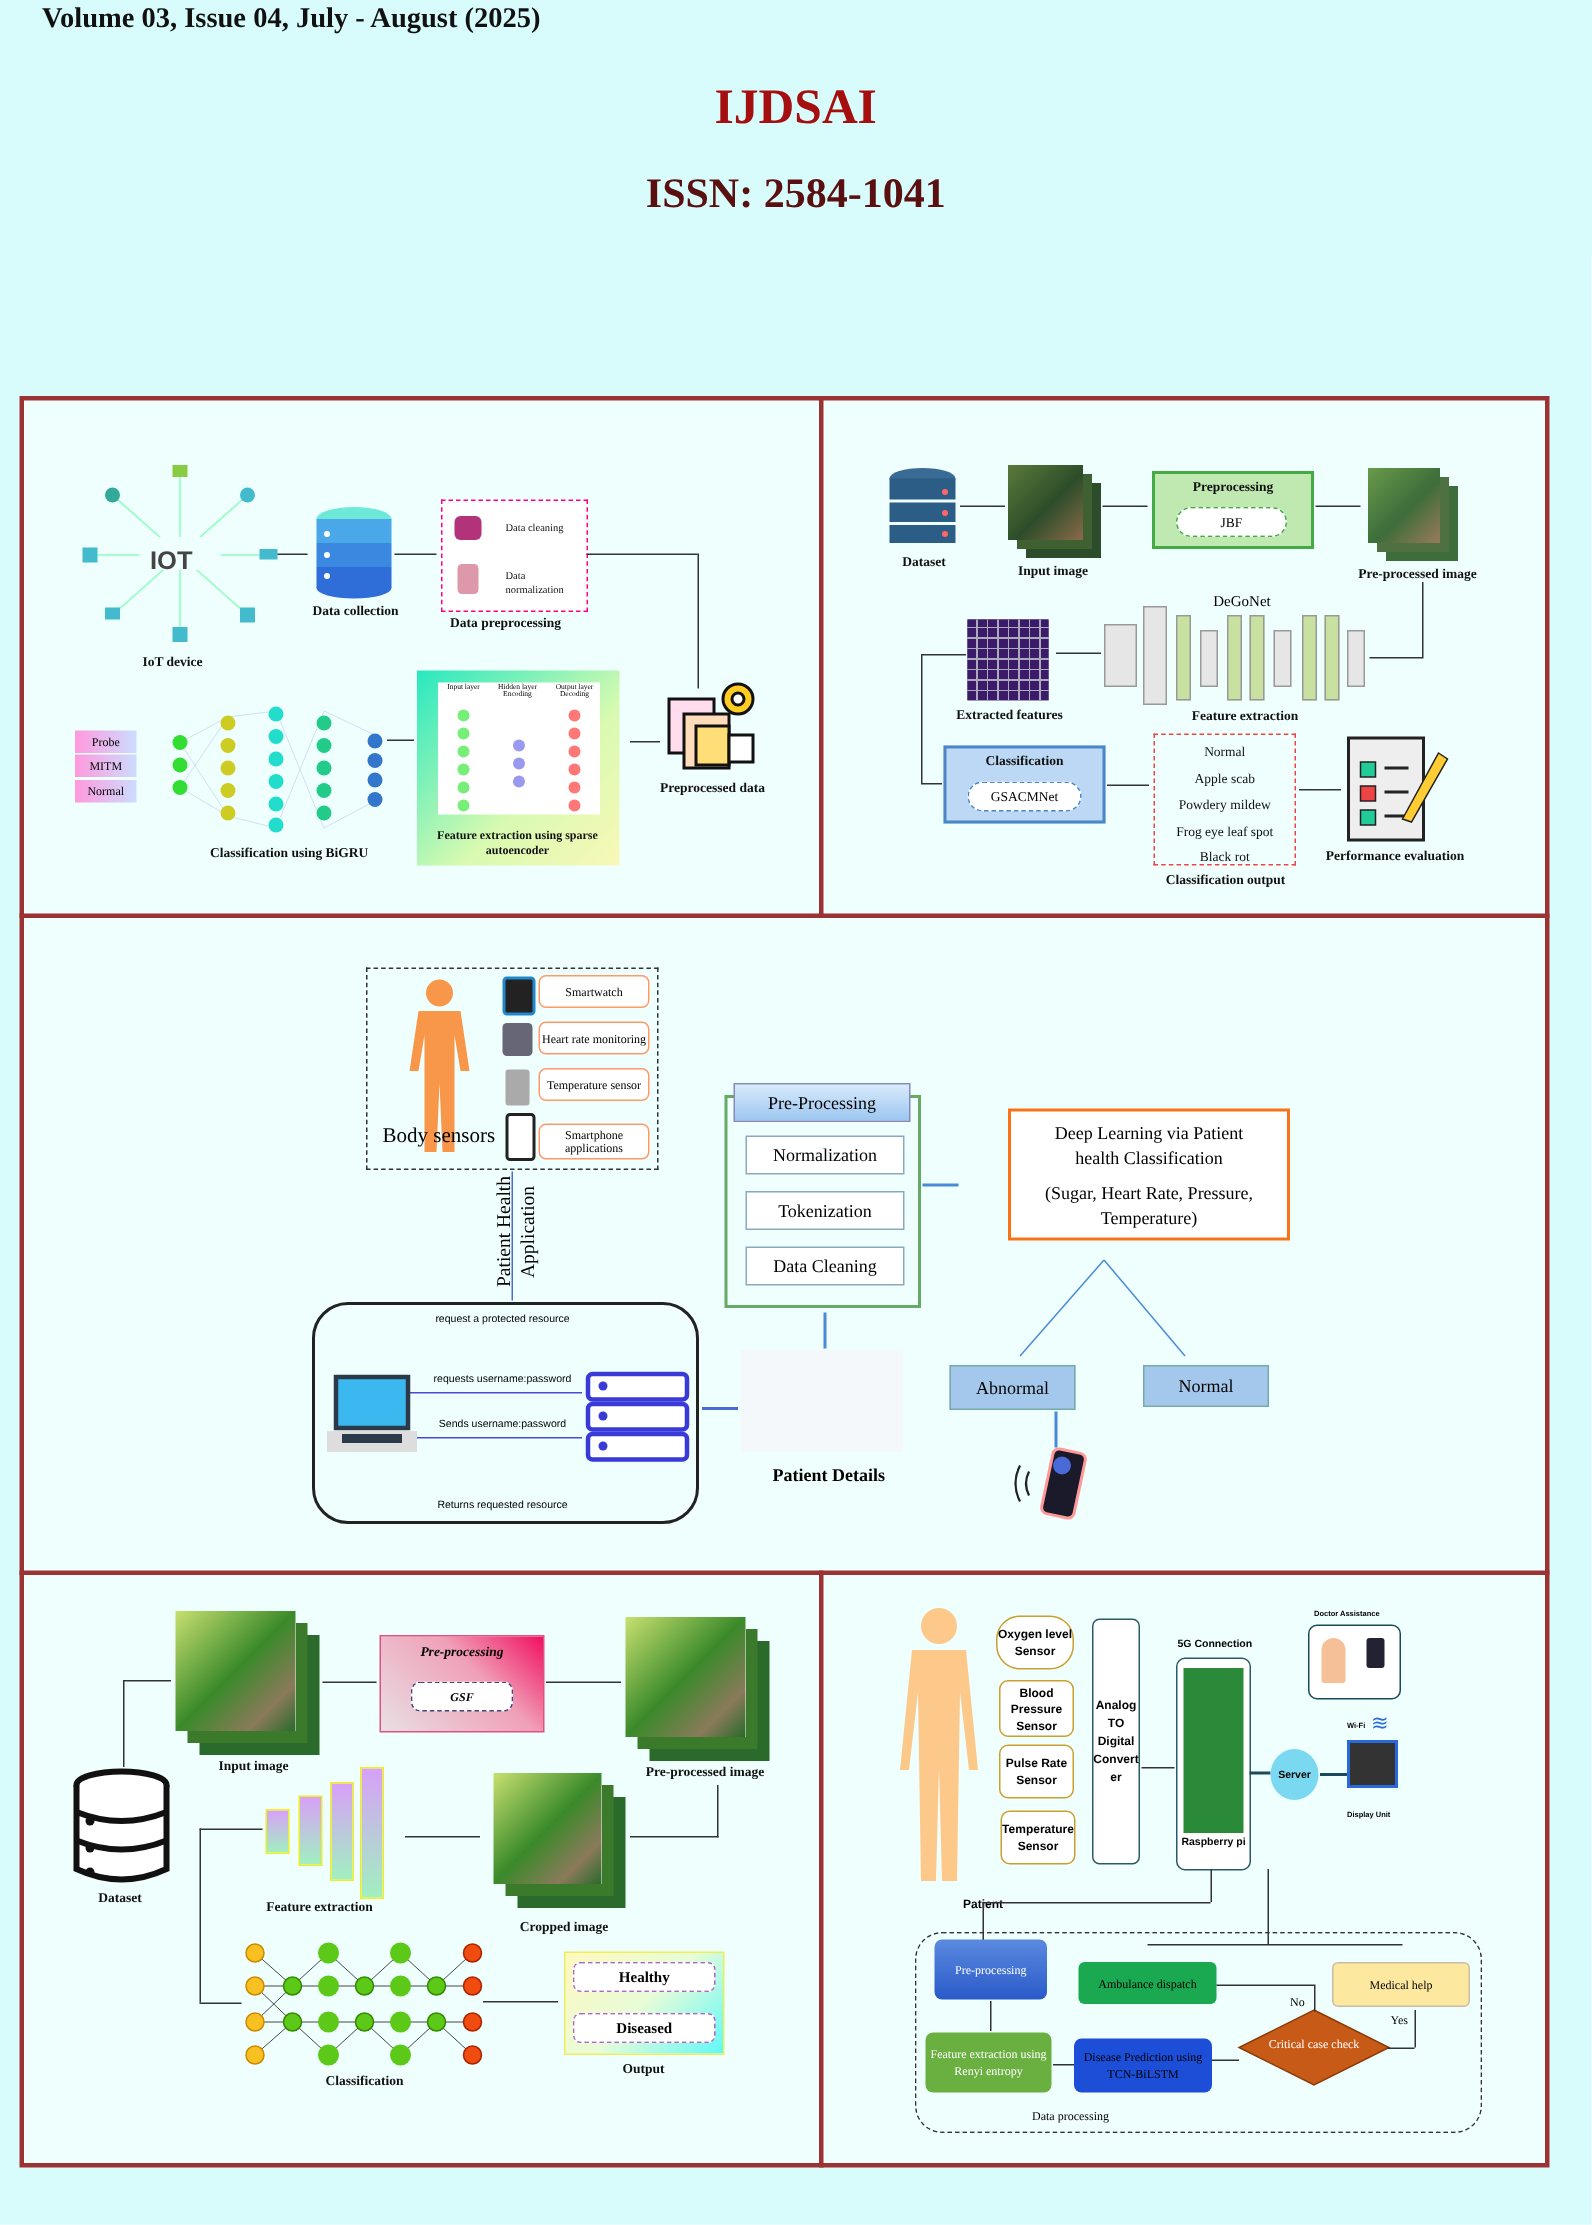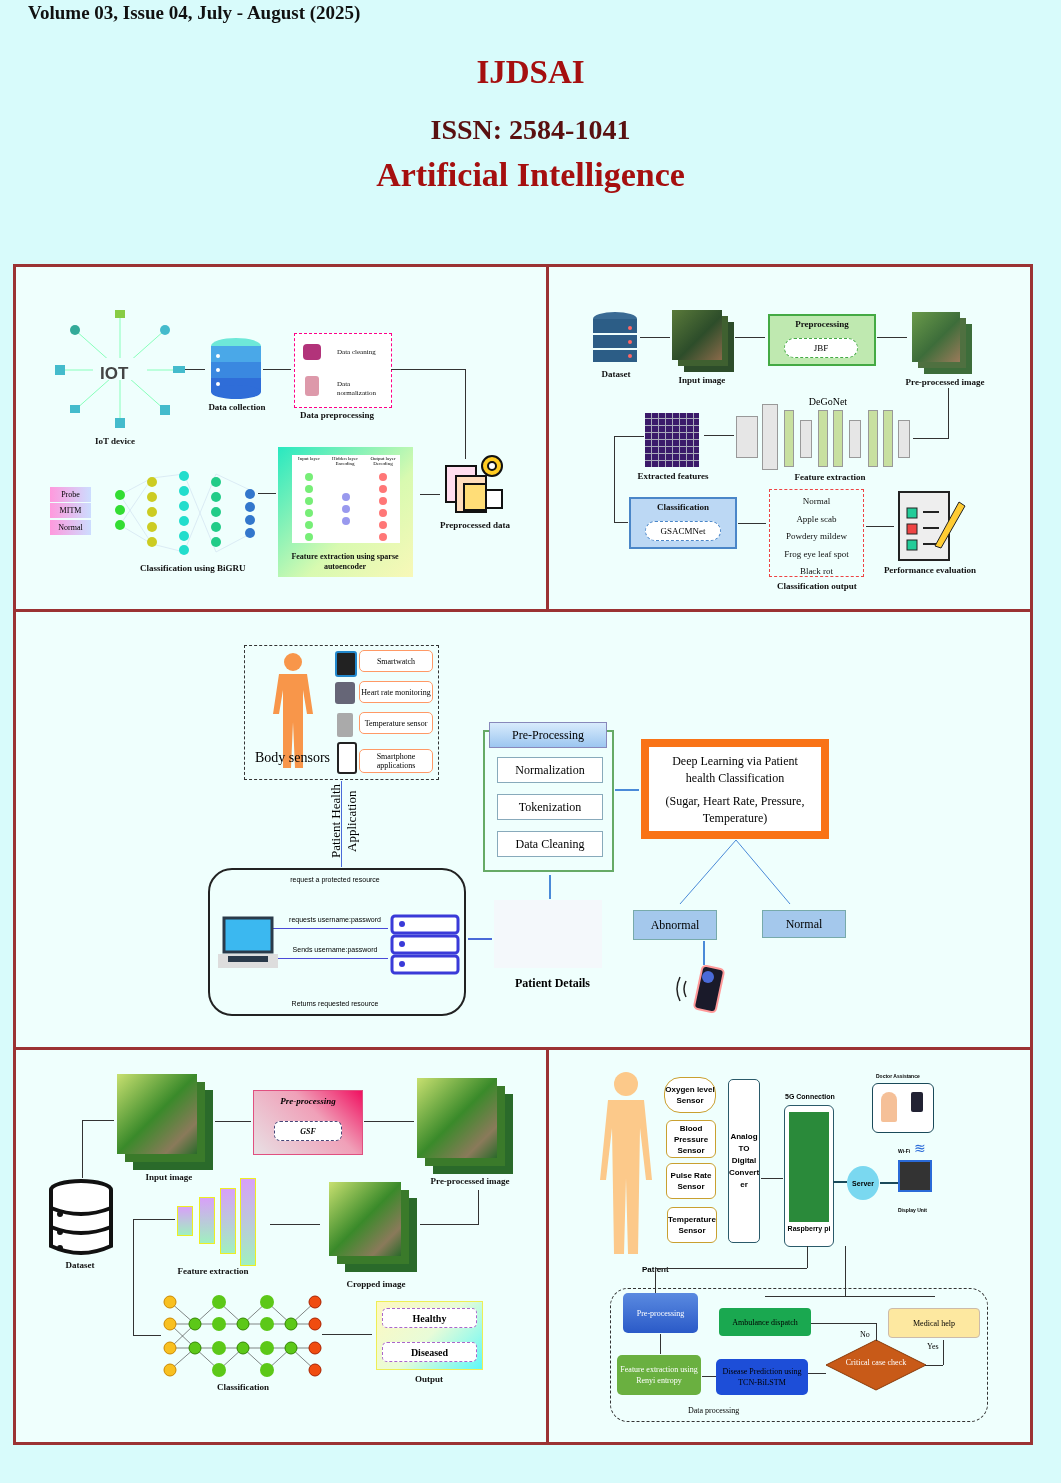--- a/index.html
+++ b/index.html
@@ -20,21 +20,20 @@
   .box{position:absolute;box-sizing:border-box;display:flex;align-items:center;justify-content:center;text-align:center;}
   svg{position:absolute;overflow:visible;}
 </style>
 </head>
 <body>
 
 <div class="abs hdr-vol">Volume 03, Issue 04, July - August (2025)</div>
 <div class="abs hdr-c t1">IJDSAI</div>
 <div class="abs hdr-c t2">ISSN: 2584-1041</div>
 <div class="abs hdr-c t3">
-  <div>Artificial Intelligence</div>
 </div>
 
 <div class="abs grid"></div>
 <div class="abs vl" style="left:546px;top:264px;height:347px;"></div>
 <div class="abs hl" style="left:13px;top:609px;width:1020px;"></div>
 <div class="abs hl" style="left:13px;top:1047px;width:1020px;"></div>
 <div class="abs vl" style="left:546px;top:1047px;height:398px;"></div>
 
 <div>
 
@@ -310,21 +309,21 @@
   <div class="abs" style="left:549px;top:875px;width:2px;height:24px;background:#4a8ad8;"></div>
 
   <div class="abs" style="left:483px;top:730px;width:131px;height:142px;border:2px solid #6a6;box-sizing:border-box;">
     <div class="box" style="left:4px;top:-10px;width:118px;height:26px;background:linear-gradient(#d8ebfc,#9cc6f0);border:1px solid #88b;font-size:12px;">Pre-Processing</div>
     <div class="box" style="left:12px;top:25px;width:106px;height:26px;background:#fff;border:1px solid #8ab;font-size:12px;">Normalization</div>
     <div class="box" style="left:12px;top:62px;width:106px;height:26px;background:#fff;border:1px solid #8ab;font-size:12px;">Tokenization</div>
     <div class="box" style="left:12px;top:99px;width:106px;height:26px;background:#fff;border:1px solid #8ab;font-size:12px;">Data Cleaning</div>
   </div>
   <div class="abs" style="left:615px;top:789px;width:24px;height:2px;background:#4a8ad8;"></div>
 
-  <div class="abs" style="left:641px;top:739px;width:188px;height:100px;border:8px solid #f97316;box-sizing:border-box;background:#fff;text-align:center;font-size:12px;line-height:17px;padding-top:6px;">
+  <div class="abs" style="left:672px;top:739px;width:188px;height:88px;border:2px solid #f97316;box-sizing:border-box;background:#fff;text-align:center;font-size:12px;line-height:17px;padding-top:6px;">
     <div style="padding:0 18px;">Deep Learning via Patient health Classification</div>
     <div style="margin-top:6px;padding:0 6px;">(Sugar, Heart Rate, Pressure, Temperature)</div>
   </div>
   <svg style="left:670px;top:840px;" width="140" height="70">
     <line x1="66" y1="0" x2="10" y2="64" stroke="#4a8ad8" stroke-width="1"></line>
     <line x1="66" y1="0" x2="120" y2="64" stroke="#4a8ad8" stroke-width="1"></line>
   </svg>
   <div class="box" style="left:633px;top:910px;width:84px;height:30px;background:#a4c8ec;border:1px solid #7aa;font-size:12px;">Abnormal</div>
   <div class="box" style="left:762px;top:910px;width:84px;height:28px;background:#a4c8ec;border:1px solid #7aa;font-size:12px;">Normal</div>
   <div class="abs" style="left:703px;top:941px;width:2px;height:24px;background:#4a8ad8;"></div>

